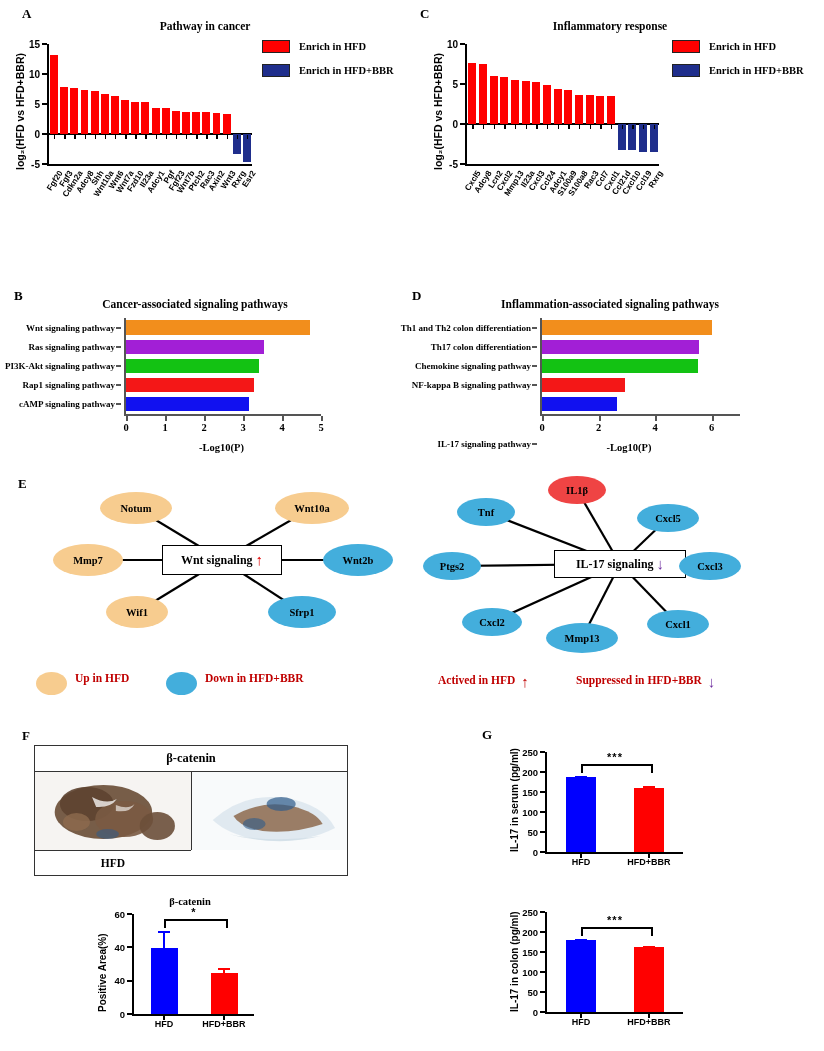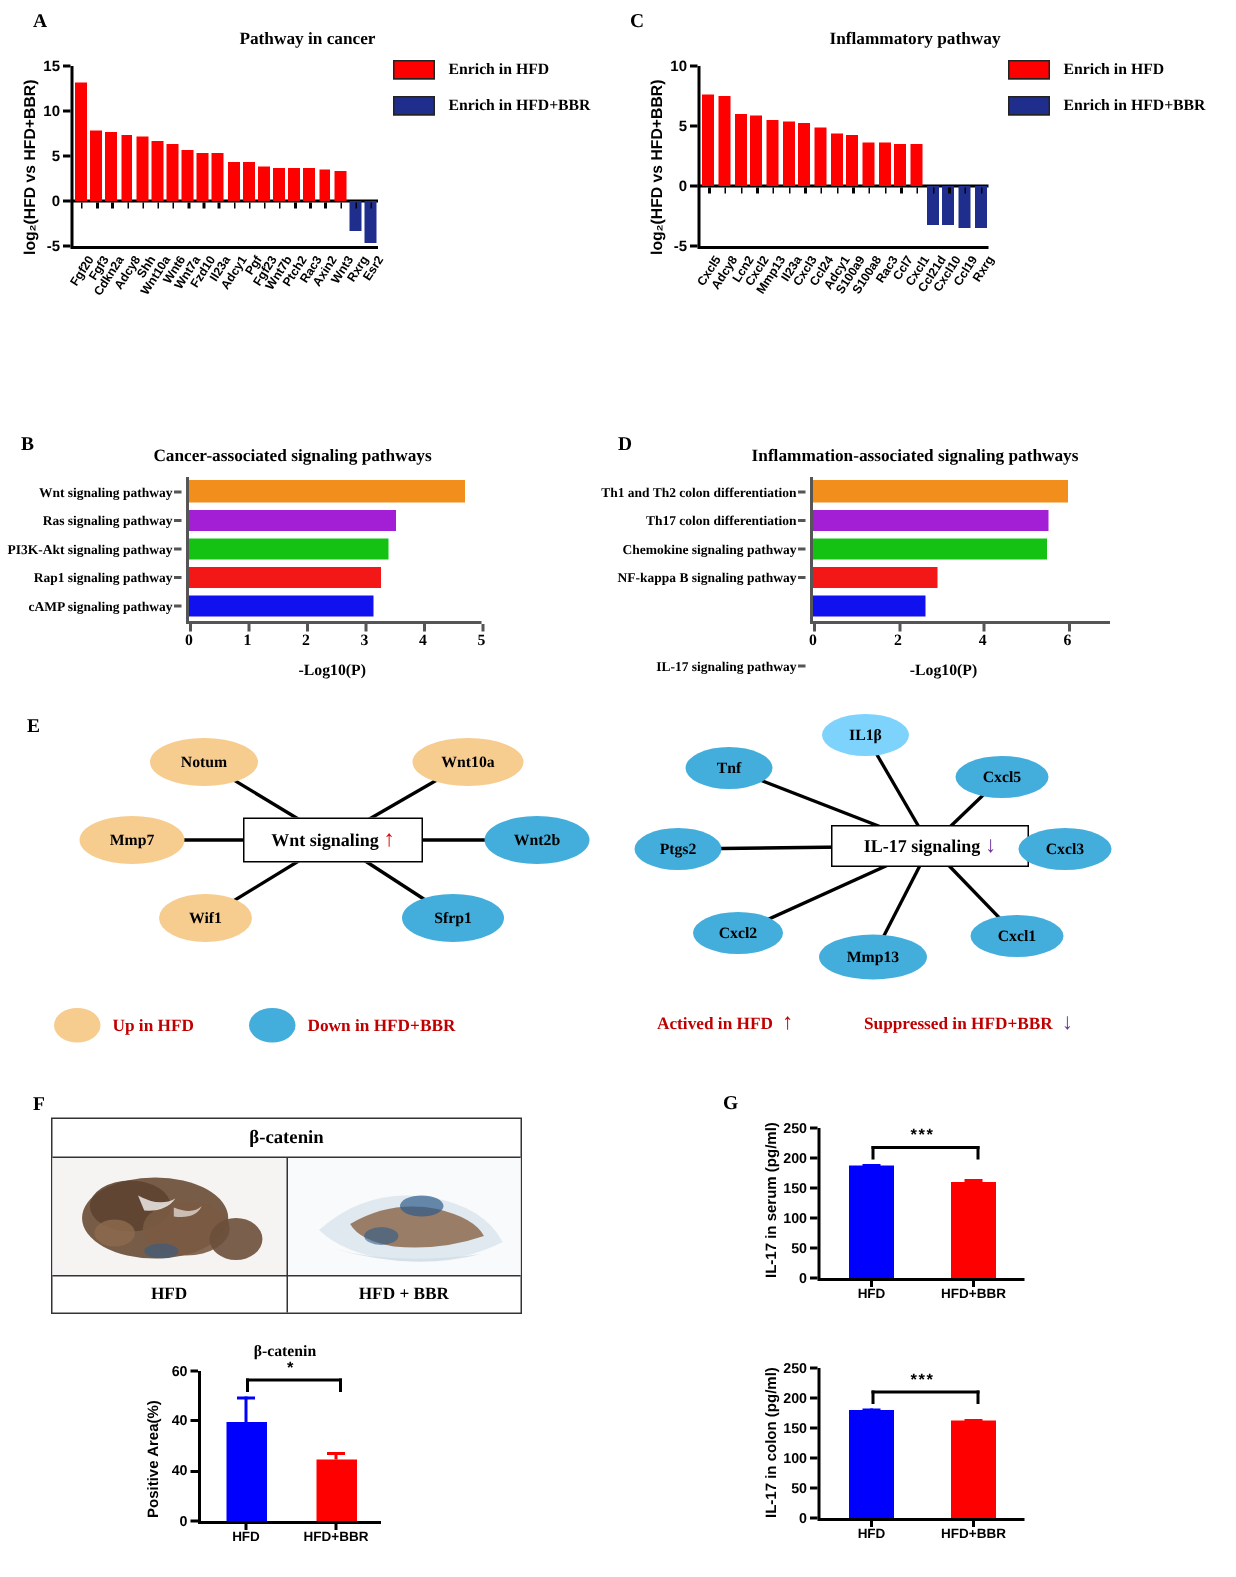--- a/index.html
+++ b/index.html
@@ -37,21 +37,21 @@
   .hb-xtitle{position:absolute;text-align:center;font-size:10.5px;font-weight:bold;font-family:"Liberation Serif",serif;}
 
   
   .net{position:absolute;}
   .node{position:absolute;border-radius:50%;display:flex;align-items:center;justify-content:center;
         font-size:10.5px;font-weight:bold;font-family:"Liberation Serif",serif;transform:translate(-50%,-50%);}
   .hub{position:absolute;background:#fff;border:1.6px solid #000;display:flex;align-items:center;justify-content:center;
        font-size:12px;font-weight:bold;font-family:"Liberation Serif",serif;transform:translate(-50%,-50%);gap:3px;}
   .net svg{position:absolute;left:0;top:0;}
 
-  .elegend{position:absolute;display:flex;align-items:center;}
+  .elegend{position:absolute;display:flex;align-items:flex-start;}
   .elegend .dot{width:31px;height:23px;border-radius:50%;margin-right:8px;}
   .elegend .etxt{font-size:11.5px;font-weight:bold;font-family:"Liberation Serif",serif;color:#C00000;}
 
   
   .ftable{position:absolute;border:1.5px solid #333;}
   .frow{display:flex;}
   .fhead{border-bottom:1.5px solid #333;text-align:center;font-weight:bold;font-size:12.5px;
          font-family:"Liberation Serif",serif;padding:5px 0;}
   .fcell{border-right:1.5px solid #333;position:relative;overflow:hidden;}
   .fcell:last-child{border-right:none;}
@@ -170,21 +170,21 @@
     <div class="legend-swatch" id="lgA1" style="background: rgb(255, 0, 0);"></div>
     <div class="legend-label">Enrich in HFD</div>
   </div>
   <div class="legend-row">
     <div class="legend-swatch" id="lgA2" style="background: rgb(31, 46, 140);"></div>
     <div class="legend-label">Enrich in HFD+BBR</div>
   </div>
 </div>
 
 <div class="panel-letter" style="left:420px;top:6px;">C</div>
-<div class="chart-title abs" style="left:460px;top:20px;width:300px;">Inflammatory pathway</div>
+<div class="chart-title abs" style="left:460px;top:20px;width:300px;">Inflammatory response</div>
 
 <div class="vbar-wrap" id="chartC" style="left:0px;top:0px;">
   <div class="vb-ylabel" style="left:432px;top:40px;height:130px;">log₂(HFD vs HFD+BBR)</div>
   <div class="vb-plot" id="plotC" style="left:465px;top:44px;width:192px;height:120px;position:absolute;">
       <div class="vb-axis-v" style="height:120px;"></div>
       <div class="vb-zero" style="top:79px;width:194px;"></div>
       <div class="vb-tick" style="top:114px;height:12px;">
         <span class="tlab">-5</span>
         <div class="tmark"></div>
       </div>
@@ -358,21 +358,21 @@
       <line x1="190" y1="98" x2="22" y2="100" stroke="#000" stroke-width="2.2"></line>
       <line x1="190" y1="98" x2="280" y2="100" stroke="#000" stroke-width="2.2"></line>
       <line x1="190" y1="98" x2="62" y2="156" stroke="#000" stroke-width="2.2"></line>
       <line x1="190" y1="98" x2="152" y2="172" stroke="#000" stroke-width="2.2"></line>
       <line x1="190" y1="98" x2="248" y2="158" stroke="#000" stroke-width="2.2"></line>
     </svg>
     <div class="hub" style="left:190px;top:98px;width:130px;height:26px;">
       <span>IL-17 signaling</span>
       <span style="font-size:15px;color:#7030A0;font-weight:bold;line-height:1;">↓</span>
     </div>
-    <div class="node" style="left:147px;top:24px;width:58px;height:28px;background:#7dd3fc;">IL1β</div>
+    <div class="node" style="left:147px;top:24px;width:58px;height:28px;background:#ef4444;">IL1β</div>
     <div class="node" style="left:56px;top:46px;width:58px;height:28px;background:#43AEDC;">Tnf</div>
     <div class="node" style="left:238px;top:52px;width:62px;height:28px;background:#43AEDC;">Cxcl5</div>
     <div class="node" style="left:22px;top:100px;width:58px;height:28px;background:#43AEDC;">Ptgs2</div>
     <div class="node" style="left:280px;top:100px;width:62px;height:28px;background:#43AEDC;">Cxcl3</div>
     <div class="node" style="left:62px;top:156px;width:60px;height:28px;background:#43AEDC;">Cxcl2</div>
     <div class="node" style="left:152px;top:172px;width:72px;height:30px;background:#43AEDC;">Mmp13</div>
     <div class="node" style="left:248px;top:158px;width:62px;height:28px;background:#43AEDC;">Cxcl1</div>
   </div>
 
 <div class="elegend" style="left:36px;top:672px;">
@@ -411,21 +411,20 @@
           <rect width="150" height="78" fill="#f8fafb"></rect>
           <path d="M20 48 q30 -28 70 -22 q36 6 48 30 q-30 16 -70 12 q-32 -4 -48 -20 z" fill="#dde7ee" opacity="0.9"></path>
           <path d="M40 44 q26 -16 56 -10 q24 6 30 18 q-28 10 -58 7 q-22 -4 -28 -15 z" fill="#8d6a4e" opacity="0.85"></path>
           <ellipse cx="86" cy="32" rx="14" ry="7" fill="#2f5b8a" opacity="0.7"></ellipse>
           <ellipse cx="60" cy="52" rx="11" ry="6" fill="#2f5b8a" opacity="0.6"></ellipse>
           <path d="M28 60 q40 12 96 4 q-44 12 -96 -4 z" fill="#cfdde6" opacity="0.8"></path>
         </svg></div>
   </div>
   <div class="frow">
     <div class="fcell flab" style="width:50%;">HFD</div>
-    <div class="fcell flab" style="width:50%;">HFD + BBR</div>
   </div>
 </div>
 <div class="sb-title" style="left:110px;top:896px;width:160px;">β-catenin</div>
 <div class="sb-wrap">
   <div class="sb-plot" id="plotF" style="position:absolute;left:132px;top:914px;width:120px;height:100px;">
       <div class="sb-yaxis"></div>
       <div class="sb-xaxis" style="top:100px;width:122px;"></div>
       <div class="sb-tick" style="top:94px;height:12px;">
         <span class="l">0</span>
         <div class="m"></div>

